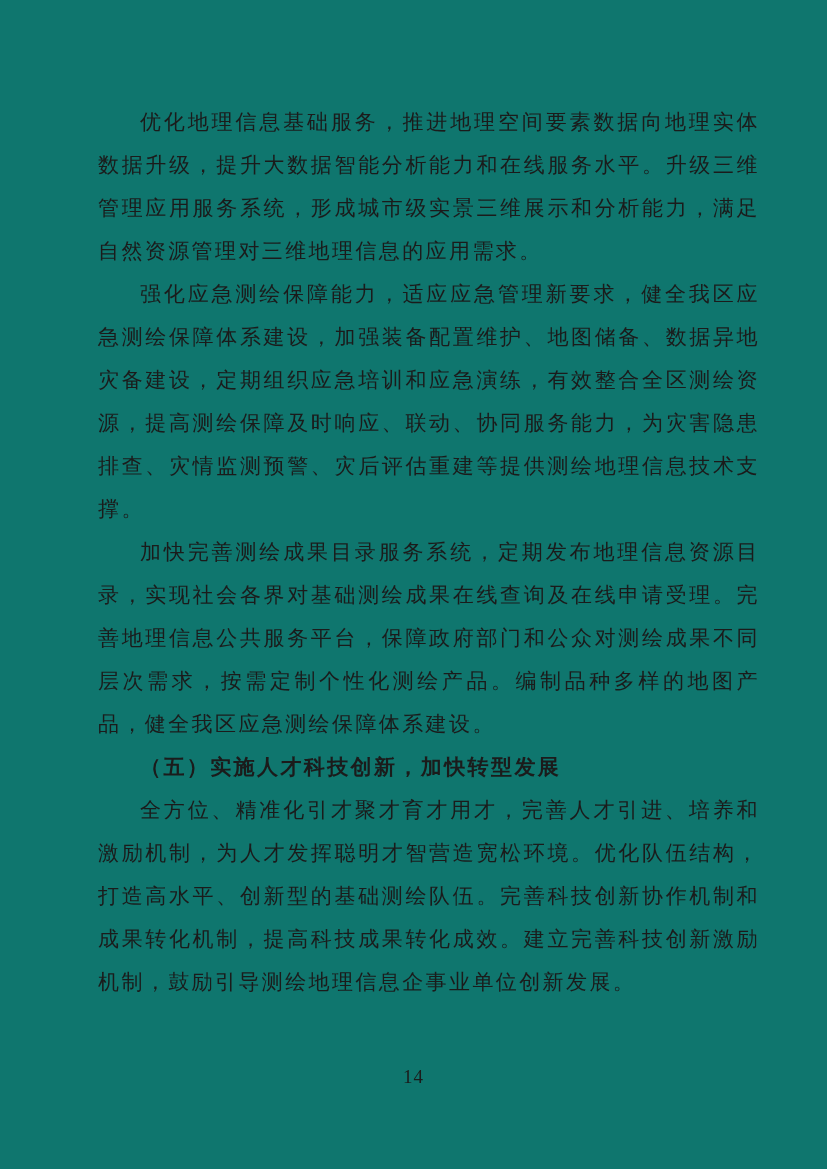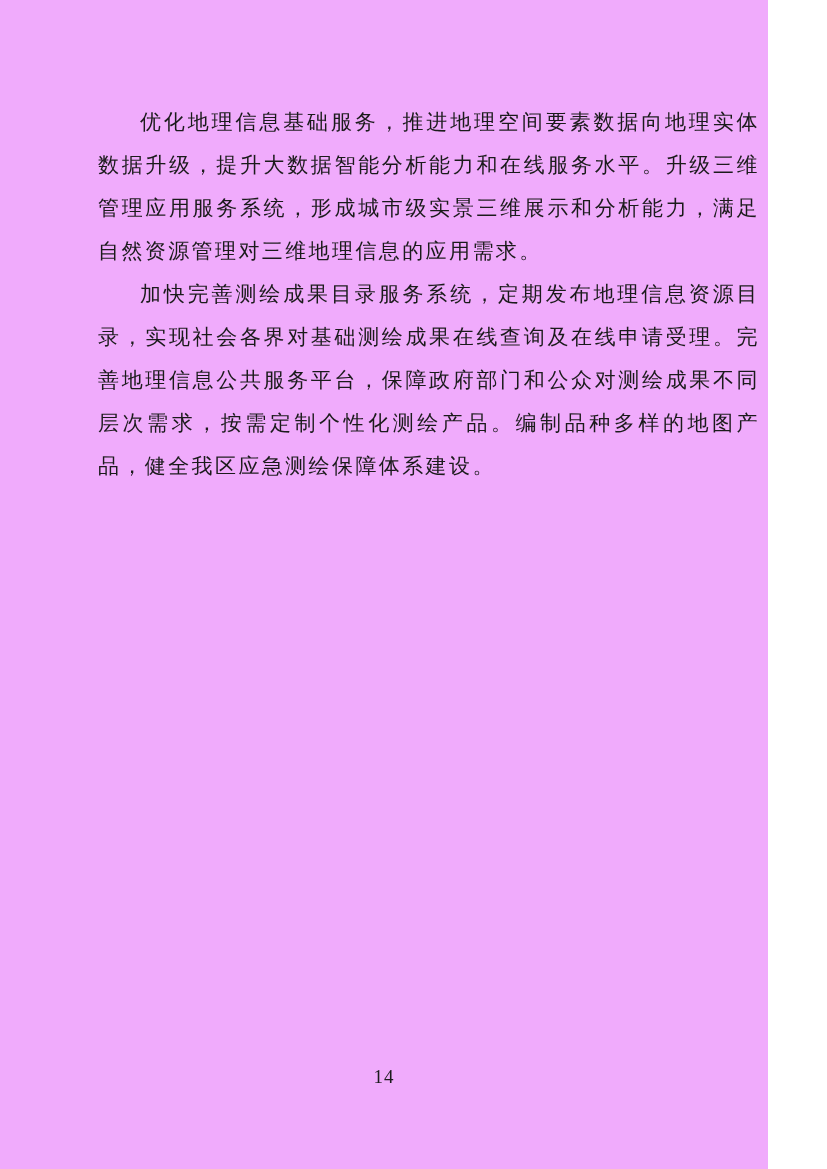--- a/index.html
+++ b/index.html
@@ -2,23 +2,23 @@
 <html lang="zh"><head>
 <meta charset="utf-8">
 <style>
   html, body {
     margin: 0;
     padding: 0;
     background: #ffffff;
   }
   .page {
     position: relative;
-    width: 768px;
+    width: 827px;
     height: 1169px;
-    background: #f0abfc;
+    background: #0f766e;
     overflow: hidden;
     font-family: "Liberation Serif", "DejaVu Serif", serif;
     color: #1b1b1b;
   }
   .content {
     position: absolute;
     left: 98px;
     top: 101px;
     width: 662px;
   }
@@ -45,16 +45,19 @@
     letter-spacing: 1px;
     color: #1b1b1b;
   }
 </style>
 </head>
 <body>
 
 <div class="page">
   <div class="content">
     <p class="para">优化地理信息基础服务，推进地理空间要素数据向地理实体数据升级，提升大数据智能分析能力和在线服务水平。升级三维管理应用服务系统，形成城市级实景三维展示和分析能力，满足自然资源管理对三维地理信息的应用需求。</p>
+    <p class="para">强化应急测绘保障能力，适应应急管理新要求，健全我区应急测绘保障体系建设，加强装备配置维护、地图储备、数据异地灾备建设，定期组织应急培训和应急演练，有效整合全区测绘资源，提高测绘保障及时响应、联动、协同服务能力，为灾害隐患排查、灾情监测预警、灾后评估重建等提供测绘地理信息技术支撑。</p>
     <p class="para">加快完善测绘成果目录服务系统，定期发布地理信息资源目录，实现社会各界对基础测绘成果在线查询及在线申请受理。完善地理信息公共服务平台，保障政府部门和公众对测绘成果不同层次需求，按需定制个性化测绘产品。编制品种多样的地图产品，健全我区应急测绘保障体系建设。</p>
+    <p class="para heading">（五）实施人才科技创新，加快转型发展</p>
+    <p class="para">全方位、精准化引才聚才育才用才，完善人才引进、培养和激励机制，为人才发挥聪明才智营造宽松环境。优化队伍结构，打造高水平、创新型的基础测绘队伍。完善科技创新协作机制和成果转化机制，提高科技成果转化成效。建立完善科技创新激励机制，鼓励引导测绘地理信息企事业单位创新发展。</p>
   </div>
   <div class="page-number">14</div>
 </div>
 
 </body></html>

